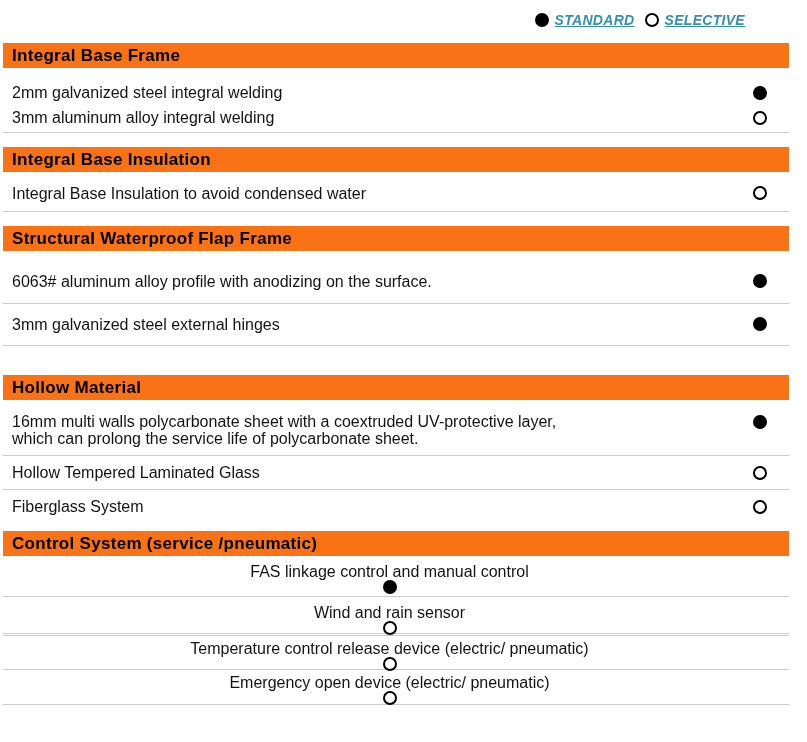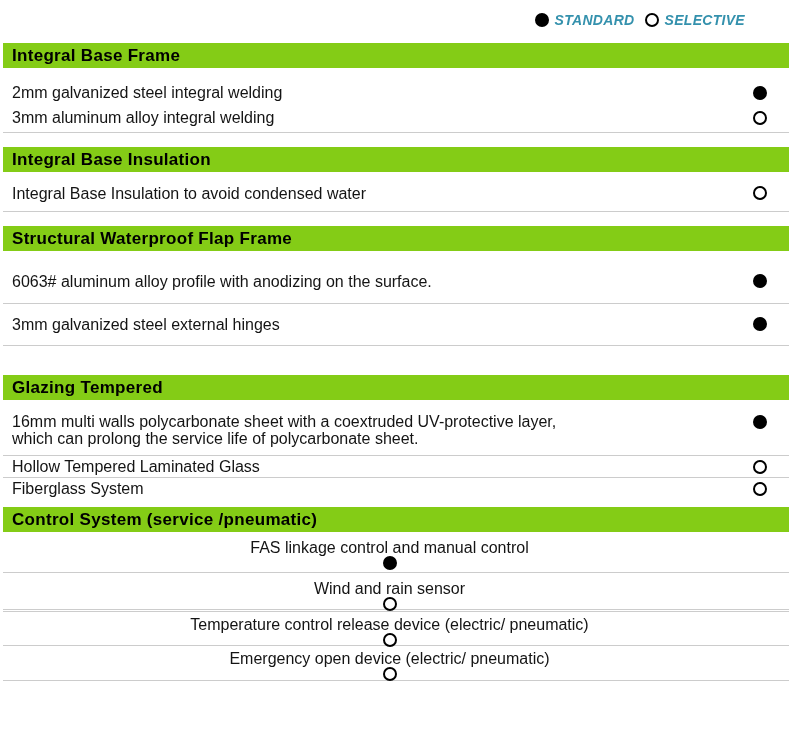--- a/index.html
+++ b/index.html
@@ -11,27 +11,28 @@
   }
   .page{position:relative;width:807px;height:742px;}
   .content{margin-left:3px;width:786px;}
 
   
   .legend{
     display:flex;justify-content:flex-end;align-items:center;
     margin:9px 62px 0 0;height:22px;
     font-size:14px;font-weight:bold;font-style:italic;
     letter-spacing:0.3px;
+    text-decoration:underline;
   }
   .legend .legend-label{margin:0 10px 0 6px;}
   .legend .legend-label:last-child{margin-right:0;}
 
   
   .sec-header{
-    background:#84cc16;
+    background:#f97316;
     height:25px;line-height:25px;
     font-size:17px;font-weight:bold;color:#000;
     letter-spacing:0.3px;
     padding-left:9px;
     box-sizing:border-box;
   }
 
   
   .row{
     display:flex;justify-content:space-between;align-items:center;
@@ -49,21 +50,21 @@
   }
   .dot-standard{background:#000;}
   .dot-selective{background:#fff;}
   .top-align .dot{margin-top:2px;}
 
   .divider{border-bottom:1px solid #ccc;height:0;}
 
   
   .h25{height:25px;}
   .h26{height:26px;}
-  .h27{height:19px;text-align:center;}
+  .h27{height:31px;text-align:center;}
   .h28{height:28px;flex-direction:column;}
   .h32{height:32px;}
   .mt1{margin-top:1px;}  .mt2{margin-top:2px;}  .mt4{margin-top:4px;}
   .mt5{margin-top:5px;}  .mt6{margin-top:6px;}  .mt7{margin-top:7px;}
   .mt8{margin-top:8px;}  .mt9{margin-top:9px;}  .mt12{margin-top:12px;}
   .mt13{margin-top:13px;}.mt14{margin-top:14px;}.mt29{margin-top:29px;}
 </style>
 </head>
 <body>
 
@@ -101,21 +102,21 @@
       <span class="txt">6063# aluminum alloy profile with anodizing on the surface.</span>
       <span class="dot dot-standard"></span>
     </div>
     <div class="divider mt6"></div>
     <div class="row h32 mt4">
       <span class="txt">3mm galvanized steel external hinges</span>
       <span class="dot dot-standard"></span>
     </div>
     <div class="divider mt5"></div>
 
-    <div class="sec-header mt29">Glazing Tempered</div>
+    <div class="sec-header mt29">Hollow Material</div>
     <div class="row top-align mt13">
       <span class="txt">
         <span>16mm multi walls polycarbonate sheet with a coextruded UV-protective layer,</span><br>
         <span>which can prolong the service life of polycarbonate sheet.</span>
       </span>
       <span class="dot dot-standard"></span>
     </div>
     <div class="divider mt8"></div>
     <div class="row h27 mt1">
       <span class="txt">Hollow Tempered Laminated Glass</span>

